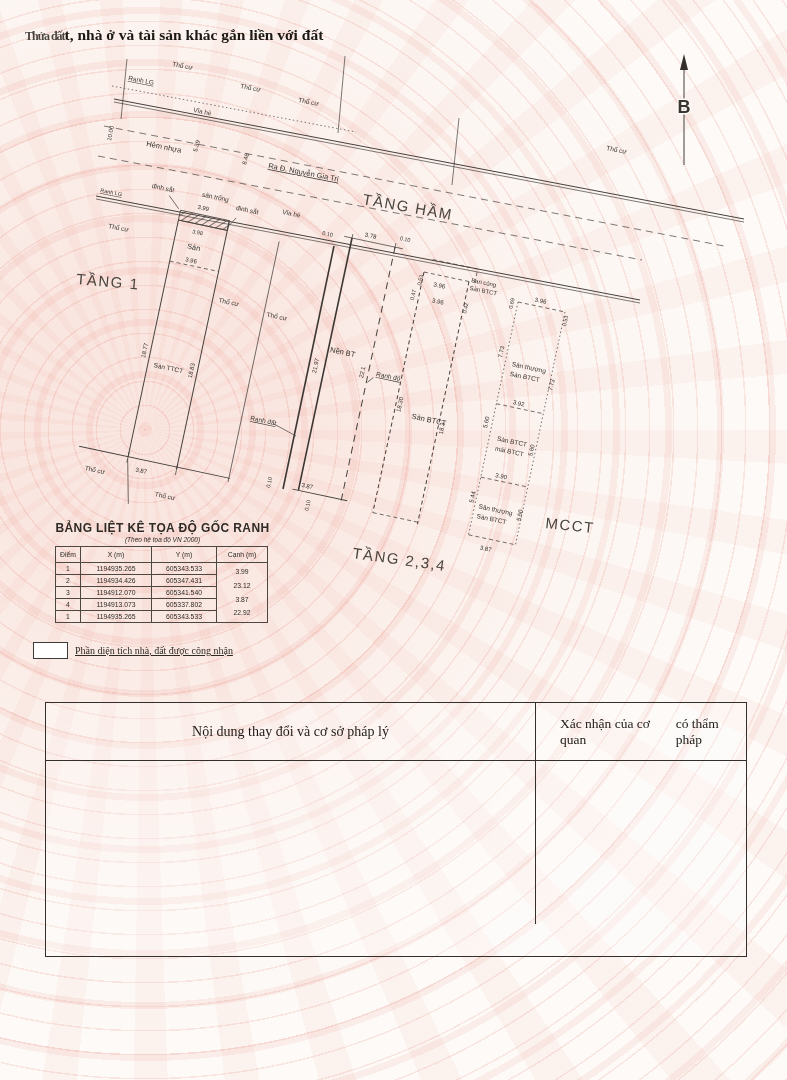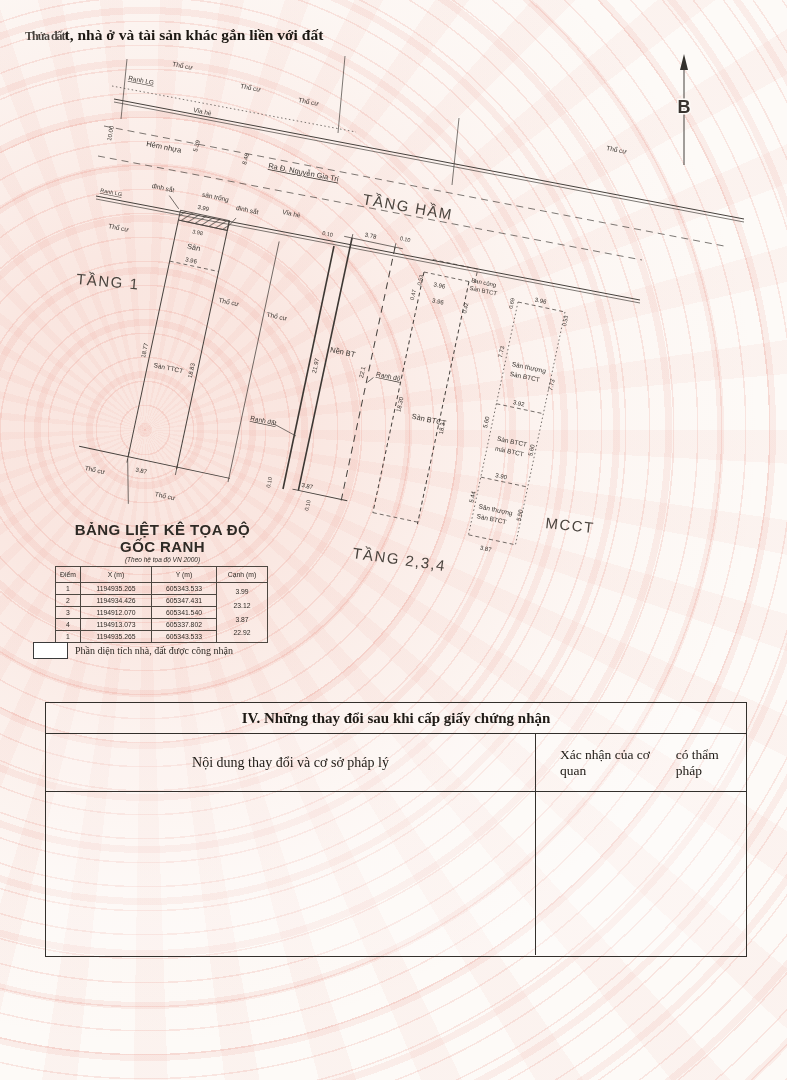--- a/index.html
+++ b/index.html
@@ -23,29 +23,29 @@
   .dash2{stroke-dasharray:4 3;}
   .dot{stroke-dasharray:1.5 2.5;}
   .d{font-size:6px;}
   .d5{font-size:5.5px;}
   .s{font-size:6.5px;}
   .m{font-size:7.5px;}
   .big{font-size:15px;letter-spacing:1.5px;fill:#4a443e;}
   .u{text-decoration:underline;}
   
   .coord{position:absolute;left:55px;top:521px;width:215px;color:#2e2a25;}
-  .coord .t{text-align:center;font-weight:bold;font-size:15px;letter-spacing:.4px;}
+  .coord .t{text-align:center;font-weight:bold;font-size:12px;letter-spacing:.4px;}
   .coord .st{text-align:center;font-style:italic;font-size:6.5px;margin-top:1px;}
   table.ct{border-collapse:collapse;margin-top:3px;width:213px;font-size:6.8px;}
   table.ct th,table.ct td{border:1px solid #4d4741;padding:0 2px;text-align:center;height:11px;}
   table.ct th{height:15px;font-weight:normal;}
   td.canh{vertical-align:middle;line-height:13.8px;font-size:6.8px;}
   
   .legend{position:absolute;left:33px;top:642px;color:#2e2a25;}
-  .lrow{display:flex;align-items:center;margin-bottom:5px;}
+  .lrow{display:flex;align-items:center;margin-bottom:5px;text-decoration:underline;}
   .sw{width:33px;height:15px;border:1.5px solid #3a3a3a;background:#fff;margin-right:7px;flex:none;}
   .sw.hatch{background:repeating-linear-gradient(45deg,#3a3a3a 0 1.5px,rgba(255,255,255,.6) 1.5px 5px);}
   .ltxt{font-family:"Liberation Serif", serif;font-size:10px;}
   
   .sec4{position:absolute;left:45px;top:702px;width:700px;height:253px;border:1.6px solid #33302c;
         font-family:"Liberation Serif", serif;color:#1e1a15;background:rgba(255,255,255,0.25);}
   .sec4 .title{height:30px;display:flex;align-items:center;justify-content:center;
         font-weight:bold;font-size:15px;border-bottom:1.4px solid #33302c;}
   .sec4 .heads{display:flex;height:57px;border-bottom:1.2px solid #33302c;gap:24px;}
   .sec4 .c1{width:489px;border-right:1.2px solid #33302c;display:flex;align-items:center;justify-content:center;font-size:14px;}
@@ -256,21 +256,20 @@
   </div>
 
   <div class="legend">
     <div class="lrow">
       <span class="sw"></span>
       <span class="ltxt">Phần diện tích nhà, đất được công nhận</span>
     </div>
   </div>
 
   <div class="sec4">
-    <div class="title">IV. Những thay đổi sau khi cấp giấy chứng nhận</div>
     <div class="heads">
       <div class="c1">Nội dung thay đổi và cơ sở pháp lý</div>
       <div class="c2">
         <span>Xác nhận của cơ quan</span>
         <span>có thẩm pháp</span>
       </div>
     </div>
     <div class="body">
       <div class="b1"></div>
       <div class="b2"></div>

